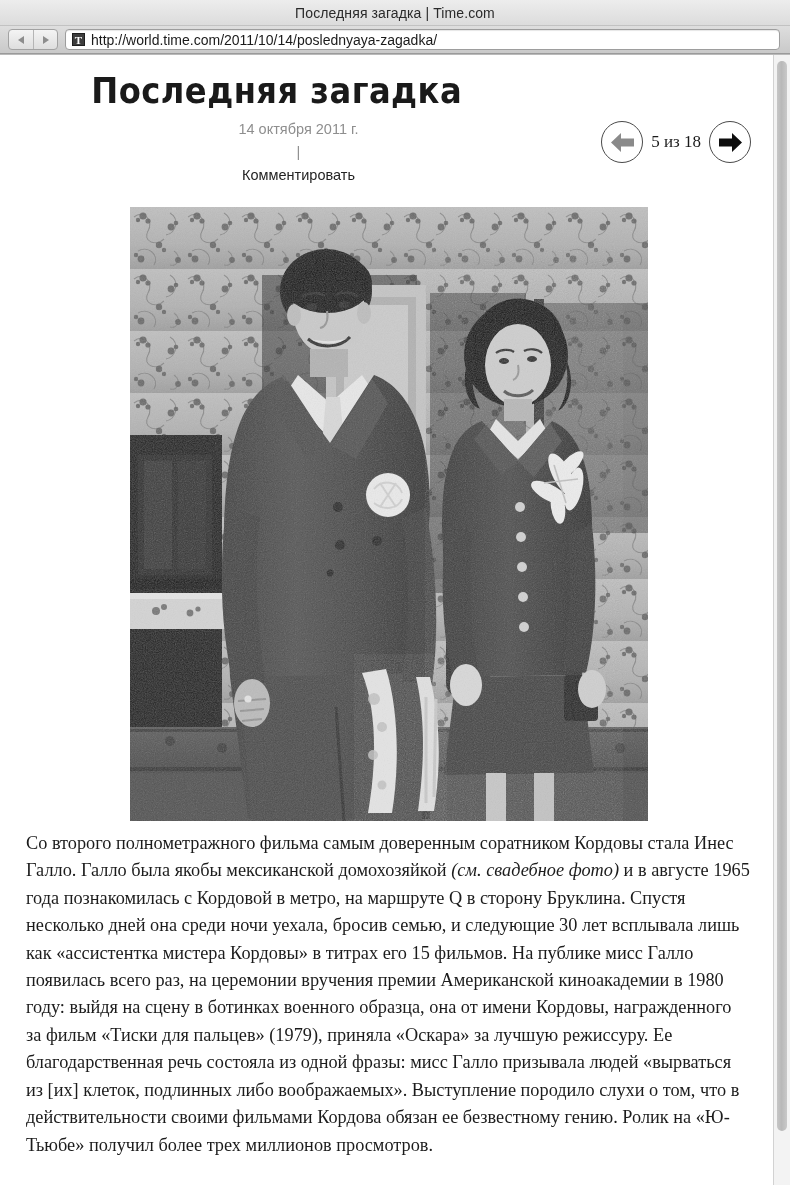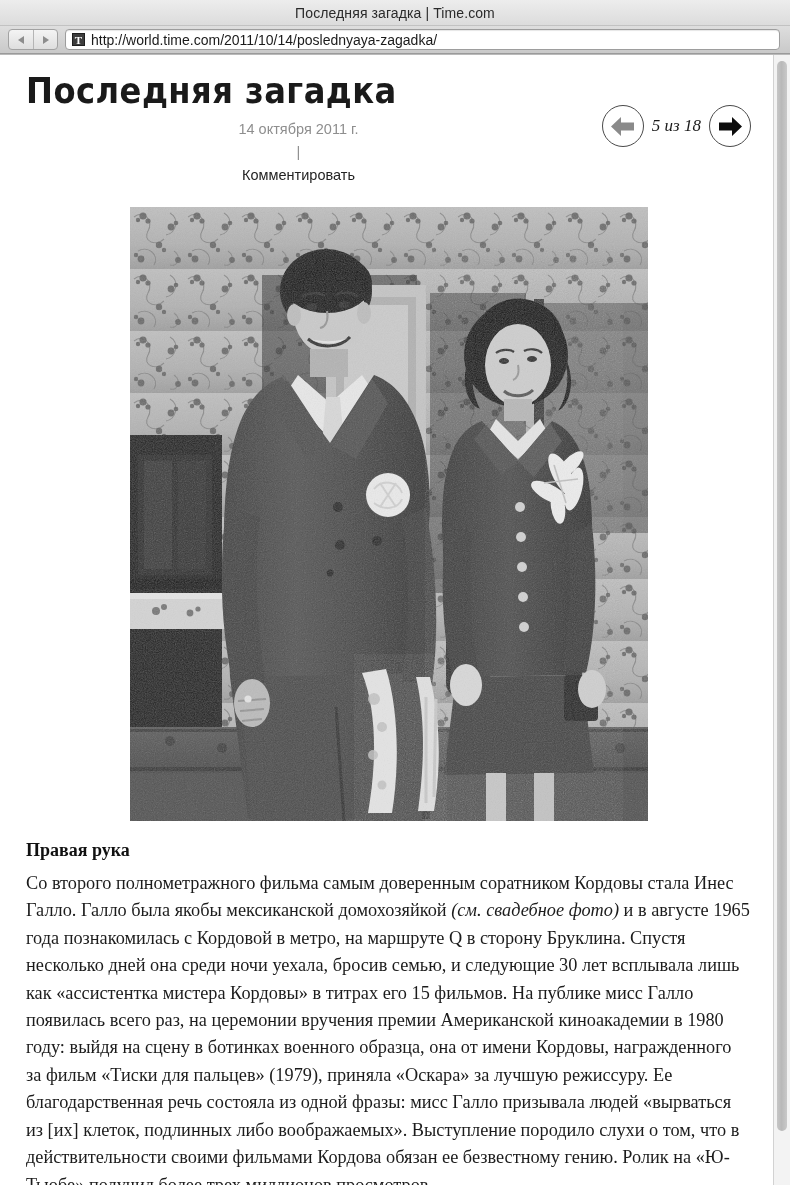--- a/index.html
+++ b/index.html
@@ -139,20 +139,21 @@
     top: 6px;
     height: 1070px;
     background: linear-gradient(to right, #c6c6c6 0%, #b9b9b9 45%, #c9c9c9 100%);
     border-radius: 6px;
   }
 
   
   .article-head {
     position: relative;
     padding-right: 180px;
+    text-align: center;
   }
   .page-title {
     font-family: "DejaVu Sans", sans-serif;
     font-size: 35px;
     font-weight: bold;
     color: #1a1a1a;
     letter-spacing: 0.5px;
     line-height: 1.05;
     transform: scaleX(0.92);
     transform-origin: left center;
@@ -165,25 +166,24 @@
     font-size: 14.5px;
     flex-direction: column;
   }
   .meta-date { color: #8e8e8e; }
   .meta-sep  { color: #8e8e8e; }
   .meta-link { color: #232323; }
 
   .pager {
     position: absolute;
     right: 0;
-    top: 32px;
+    top: 48px;
     display: flex;
     align-items: center;
     gap: 6px;
-    font-style: italic;
   }
   .circle-btn {
     width: 42px; height: 42px;
     border-radius: 50%;
     border: 1.5px solid #4a4a4a;
     display: flex;
     align-items: center;
     justify-content: center;
     background: #ffffff;
   }
@@ -518,21 +518,20 @@
                 <circle cx="252" cy="578" r="4.5"></circle>
             </g>
             <path d="M300 470 C312 520, 310 566, 304 604 L288 604 C294 560, 296 514, 286 470 Z" fill="#ece5da"></path>
             <path d="M296 490 L296 596 M306 492 L304 590" stroke="#d6cec2" stroke-width="3" fill="none"></path>
           </g>
 
           <rect width="518" height="614" fill="#000" opacity="0.04"></rect>
         </svg>
       </div>
 
-      <h2 class="section-heading">Правая рука</h2>
 
       <p class="body-text"><span>Со второго полнометражного фильма самым доверенным соратником Кордовы стала Инес Галло. Галло была якобы мексиканской домохозяйкой </span><i>(см. свадебное фото)</i><span> и в августе 1965 года познакомилась с Кордовой в метро, на маршруте Q в сторону Бруклина. Спустя несколько дней она среди ночи уехала, бросив семью, и следующие 30 лет всплывала лишь как «ассистентка мистера Кордовы» в титрах его 15 фильмов. На публике мисс Галло появилась всего раз, на церемонии вручения премии Американской киноакадемии в 1980 году: выйдя на сцену в ботинках военного образца, она от имени Кордовы, награжденного за фильм «Тиски для пальцев» (1979), приняла «Оскара» за лучшую режиссуру. Ее благодарственная речь состояла из одной фразы: мисс Галло призывала людей «вырваться из [их] клеток, подлинных либо воображаемых». Выступление породило слухи о том, что в действительности своими фильмами Кордова обязан ее безвестному гению. Ролик на «Ю-Тьюбе» получил более трех миллионов просмотров.</span></p>
 
     </div>
 
     <div class="scrollbar">
       <div class="scroll-thumb"></div>
     </div>
 
   </div>

